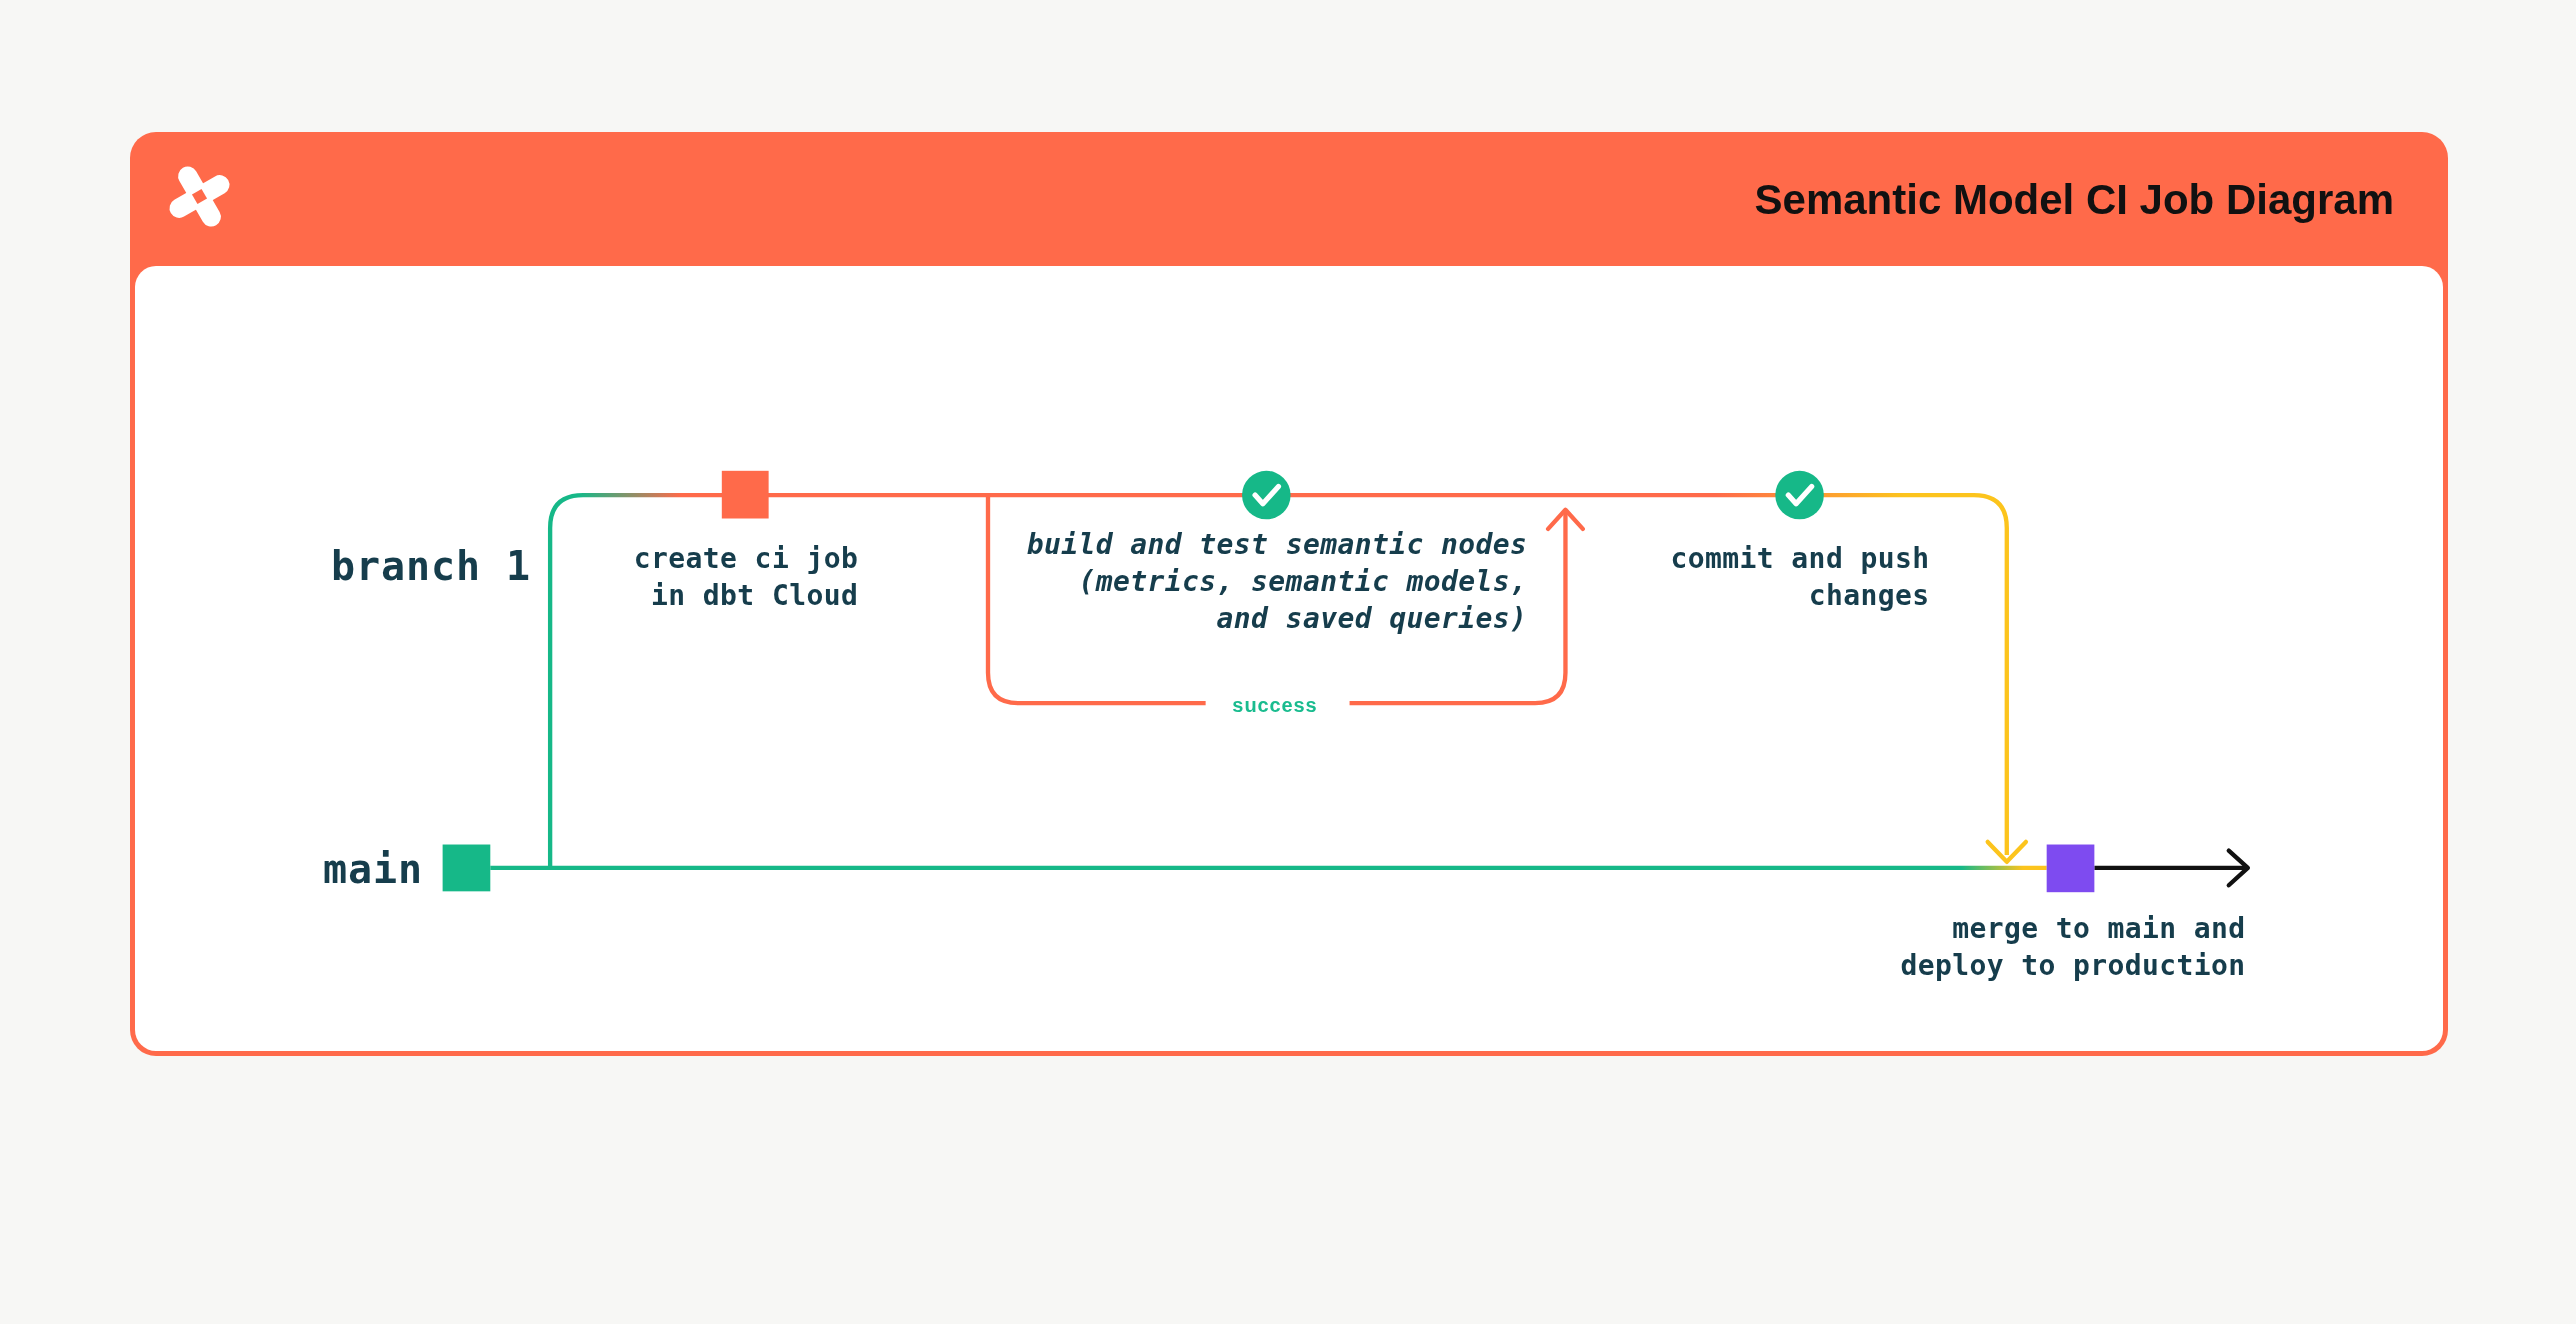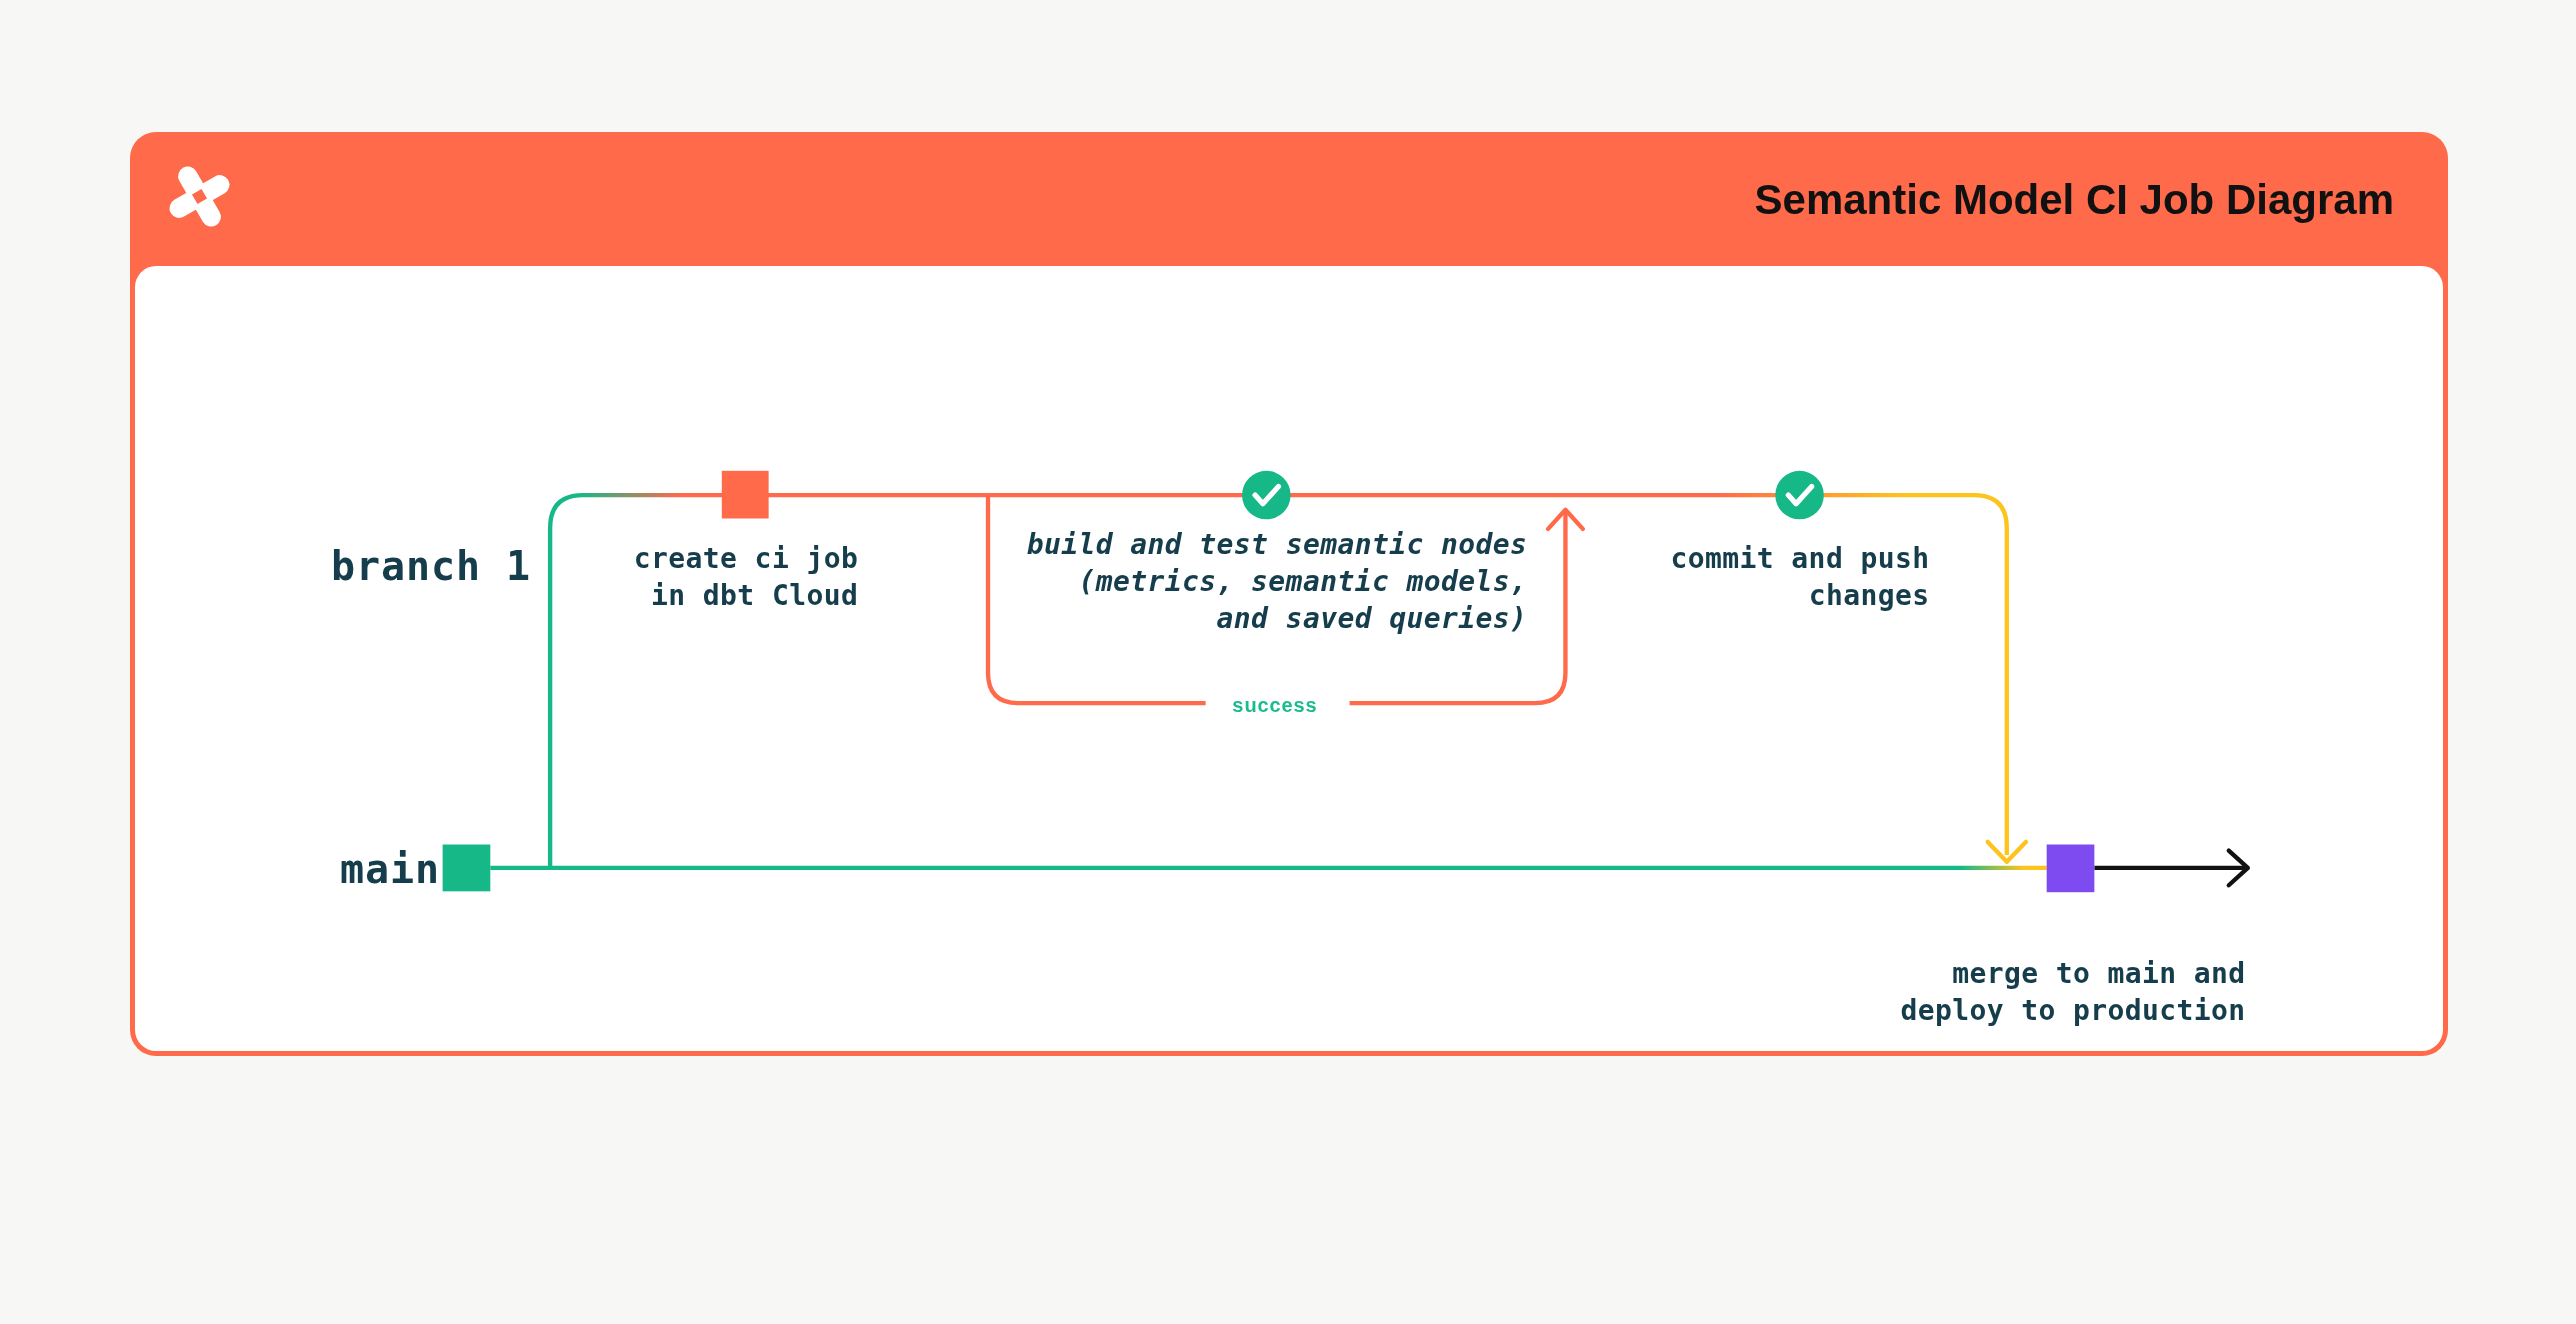--- a/index.html
+++ b/index.html
@@ -112,26 +112,26 @@
     <circle cx="1460" cy="571" r="28" class="node-green"></circle>
     <path d="M 1447 571 l 9 10 l 18 -20" class="check-stroke"></path>
   </g>
   <g>
     <circle cx="2075" cy="571" r="28" class="node-green"></circle>
     <path d="M 2062 571 l 9 10 l 18 -20" class="check-stroke"></path>
   </g>
 </svg>
 
 <div class="label branch-label" style="left:431px;top:566px;">branch 1</div>
-<div class="label branch-label" style="left:390px;top:869px;">main</div>
+<div class="label branch-label" style="left:373px;top:869px;">main</div>
 
 <div class="label node-label" style="left:746px;top:577px;">create ci job
 in dbt Cloud</div>
 <div class="label node-label" style="left:1277px;top:581px;font-style:italic;">build and test semantic nodes
 (metrics, semantic models,
 and saved queries)</div>
 <div class="label node-label" style="left:1800px;top:577px;">commit and push
 changes</div>
-<div class="label node-label" style="left:2073px;top:992px;">merge to main and
+<div class="label node-label" style="left:2073px;top:947px;">merge to main and
 deploy to production</div>
 
 <div class="success-label" style="left:1275px;top:705px;">success</div>
 
 
 </body></html>

